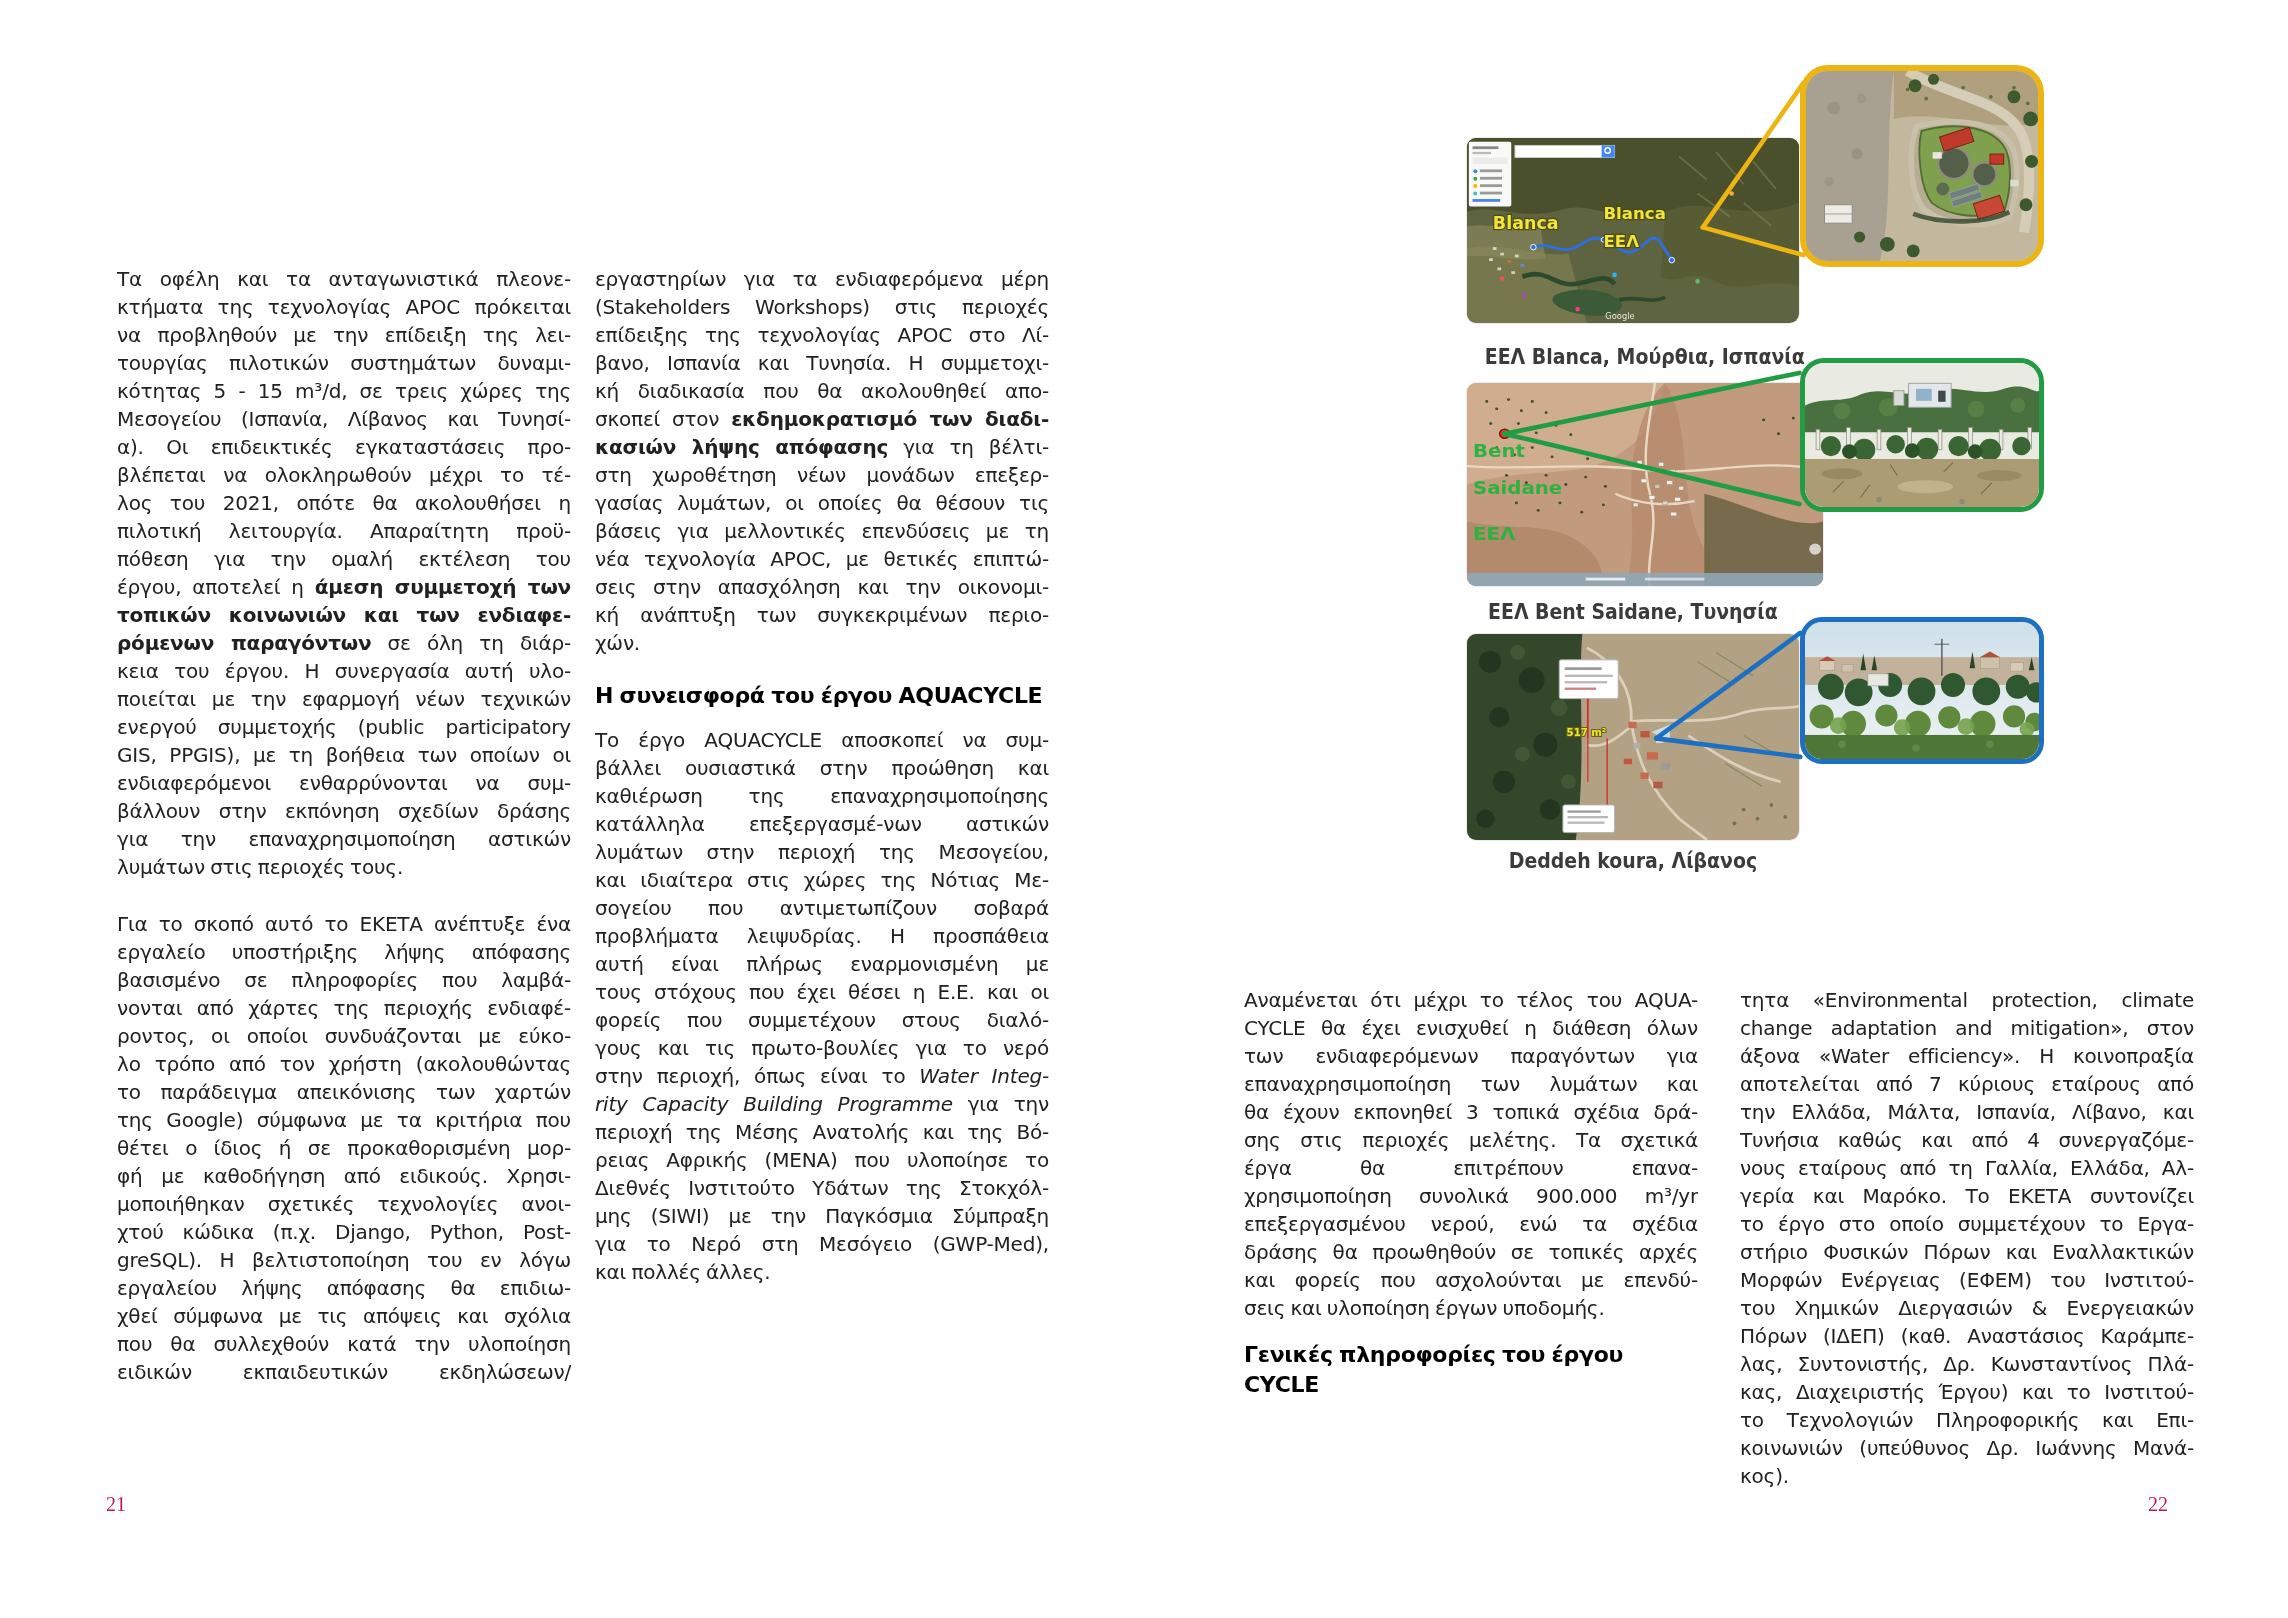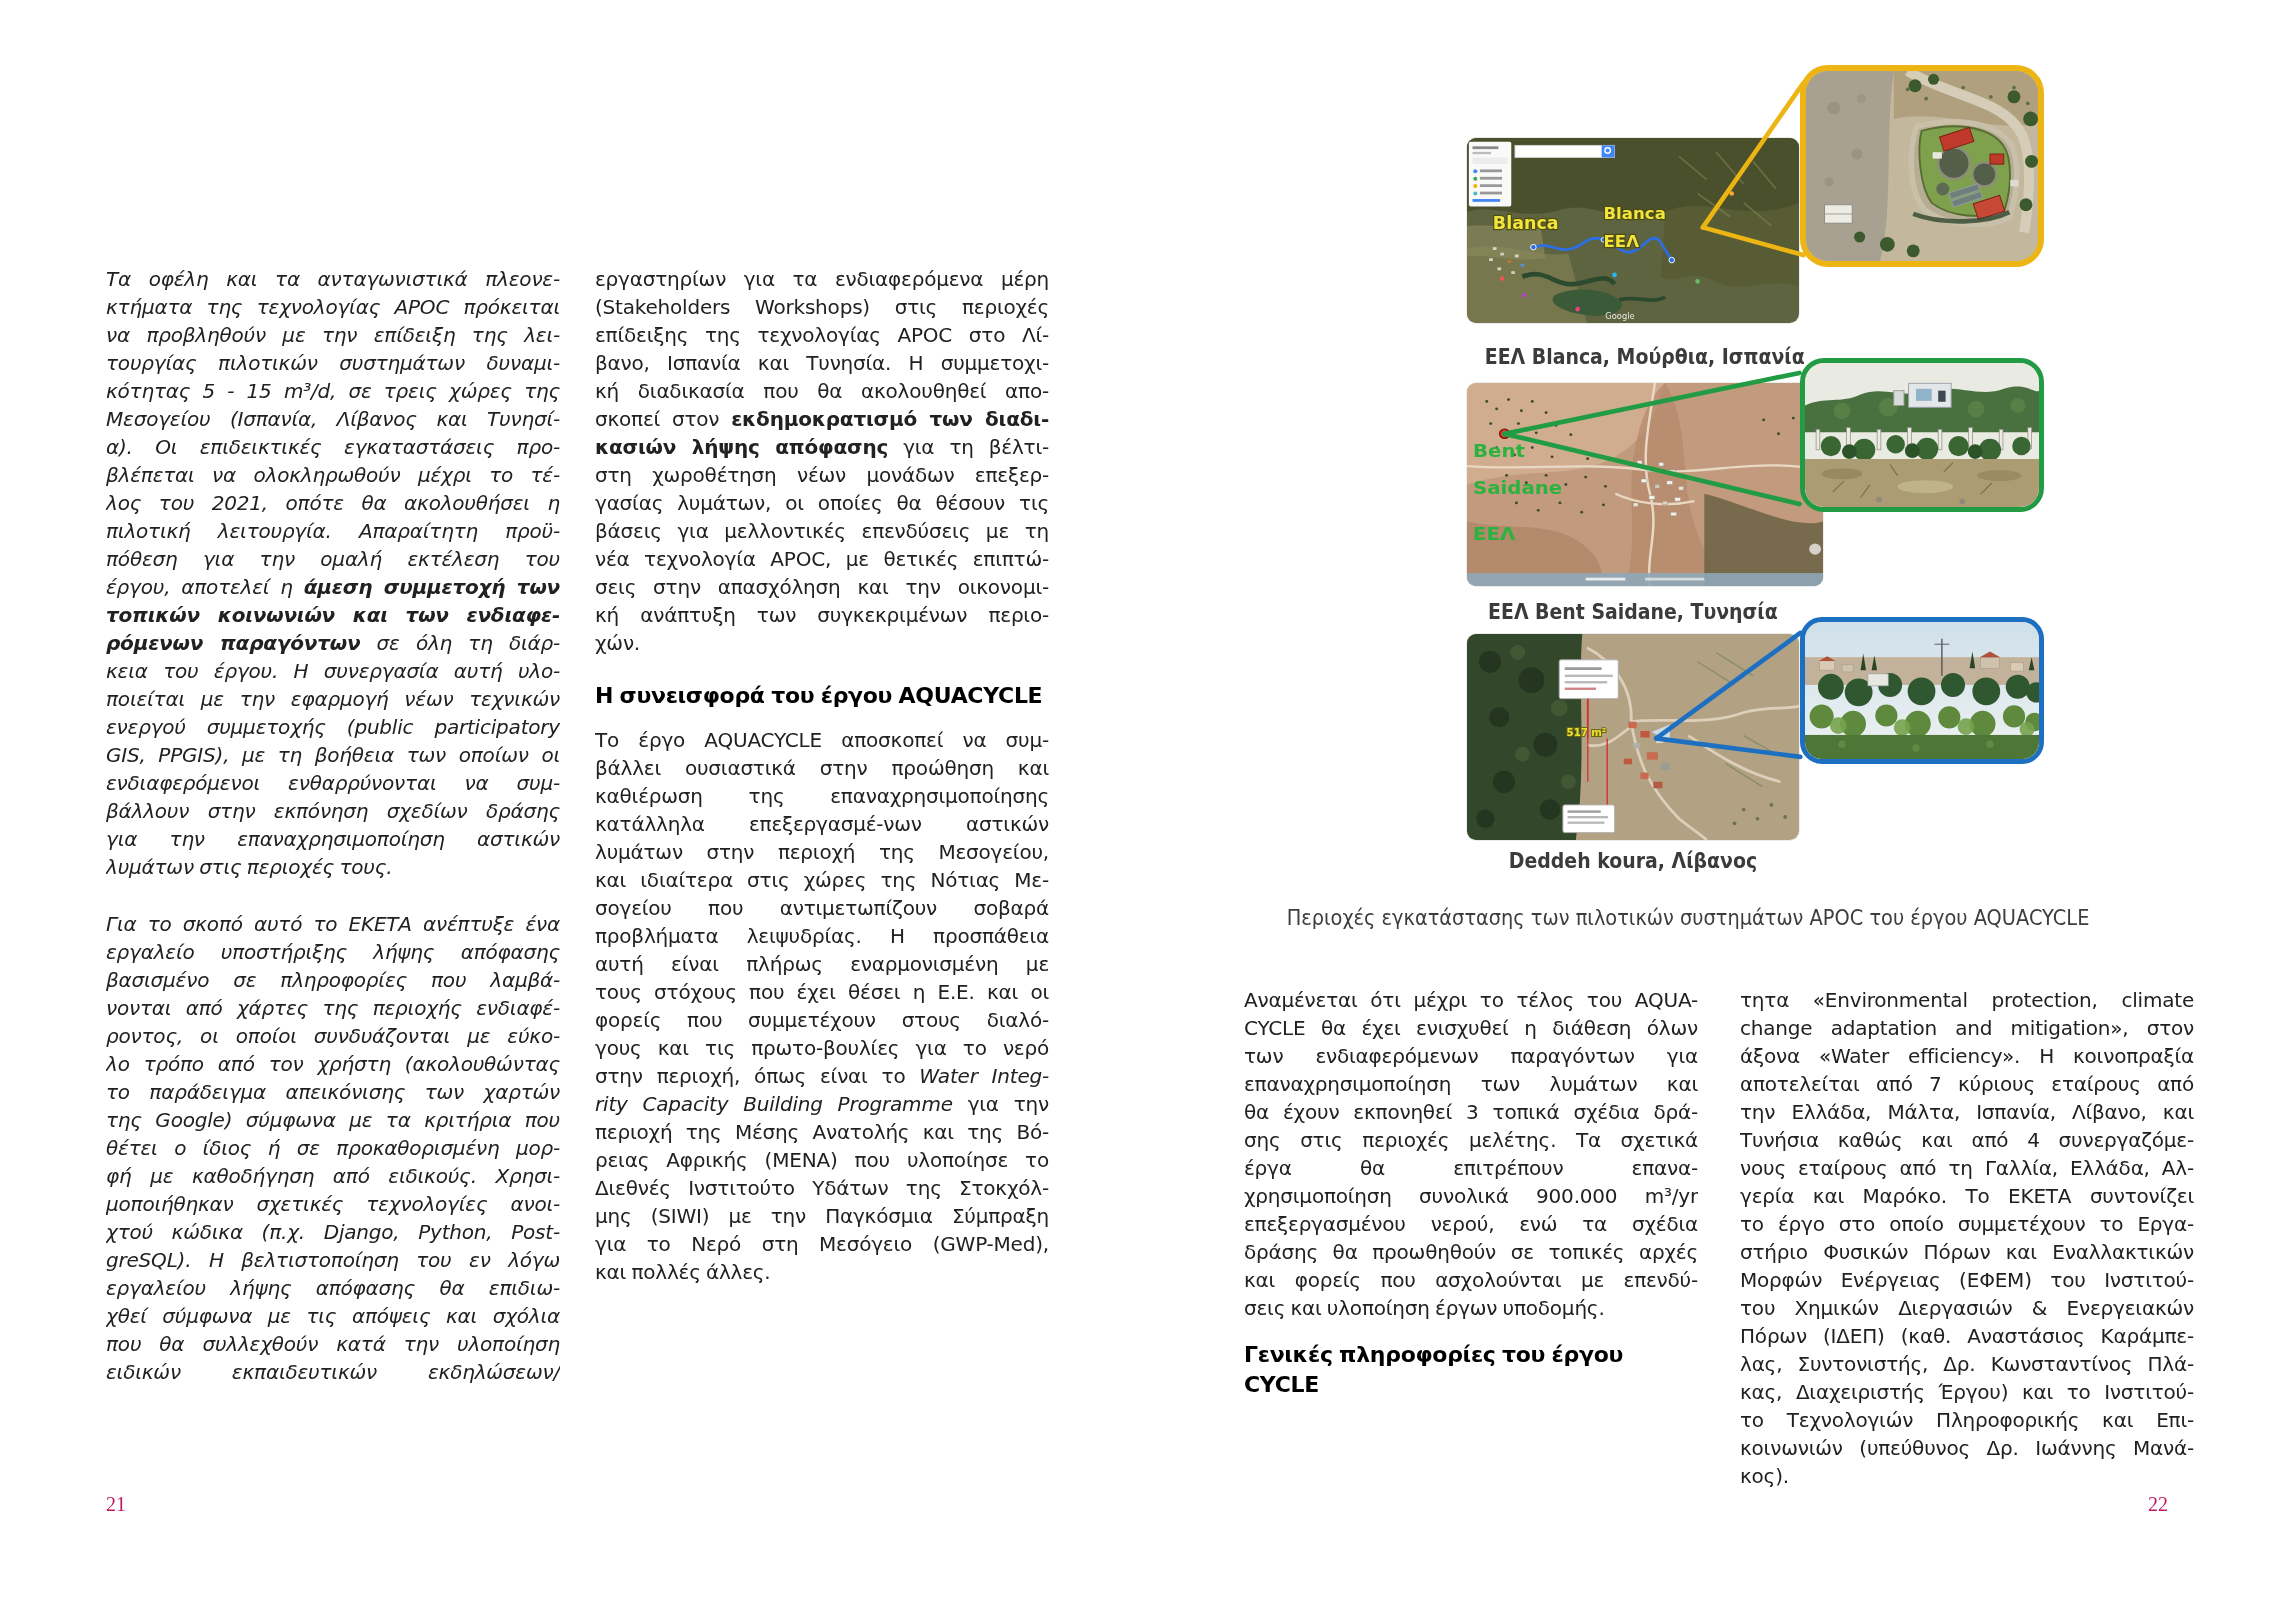--- a/index.html
+++ b/index.html
@@ -32,21 +32,21 @@
   .inset-green{border:5.5px solid #219c44;border-radius:24px;}
   .inset-blue{border:5.5px solid #1d6fc2;border-radius:22px;}
   .conn{position:absolute;pointer-events:none;}
   text{font-family:"DejaVu Sans","Liberation Sans",sans-serif;}
 </style>
 </head>
 <body>
 
 <div id="canvas">
 
-  <div class="col" style="left:106px;top:265px;font-style:italic;">
+  <div class="col" style="left:117px;top:265px;">
     <div class="para">
         <div class="jline">Τα οφέλη και τα ανταγωνιστικά πλεονε-</div>
         <div class="jline">κτήματα της τεχνολογίας APOC πρόκειται</div>
         <div class="jline">να προβληθούν με την επίδειξη της λει-</div>
         <div class="jline">τουργίας πιλοτικών συστημάτων δυναμι-</div>
         <div class="jline">κότητας 5 - 15 m³/d, σε τρεις χώρες της</div>
         <div class="jline">Μεσογείου (Ισπανία, Λίβανος και Τυνησί-</div>
         <div class="jline">α). Οι επιδεικτικές εγκαταστάσεις προ-</div>
         <div class="jline">βλέπεται να ολοκληρωθούν μέχρι το τέ-</div>
         <div class="jline">λος του 2021, οπότε θα ακολουθήσει η</div>
@@ -513,23 +513,20 @@
       <circle cx="40" cy="132" r="4" fill="#659048" opacity=".8"></circle>
         <circle cx="120" cy="136" r="4" fill="#659048" opacity=".8"></circle>
       <circle cx="200" cy="132" r="4" fill="#659048" opacity=".8"></circle>
     </svg>
   </div>
 
   <div class="figcap" style="left:1467px;top:849px;">
     <span>Deddeh koura, Λίβανος</span>
   </div>
 
-  <div class="maincap" style="left:1181px;top:905px;">
-    <span>Περιοχές εγκατάστασης των πιλοτικών συστημάτων APOC του έργου AQUACYCLE</span>
-  </div>
 
   <div class="col" style="left:1244px;top:986px;">
     <div class="para">
         <div class="jline">Αναμένεται ότι μέχρι το τέλος του AQUA-</div>
         <div class="jline">CYCLE θα έχει ενισχυθεί η διάθεση όλων</div>
         <div class="jline">των ενδιαφερόμενων παραγόντων για</div>
         <div class="jline">επαναχρησιμοποίηση των λυμάτων και</div>
         <div class="jline">θα έχουν εκπονηθεί 3 τοπικά σχέδια δρά-</div>
         <div class="jline">σης στις περιοχές μελέτης. Τα σχετικά</div>
         <div class="jline">έργα θα επιτρέπουν επανα-</div>

